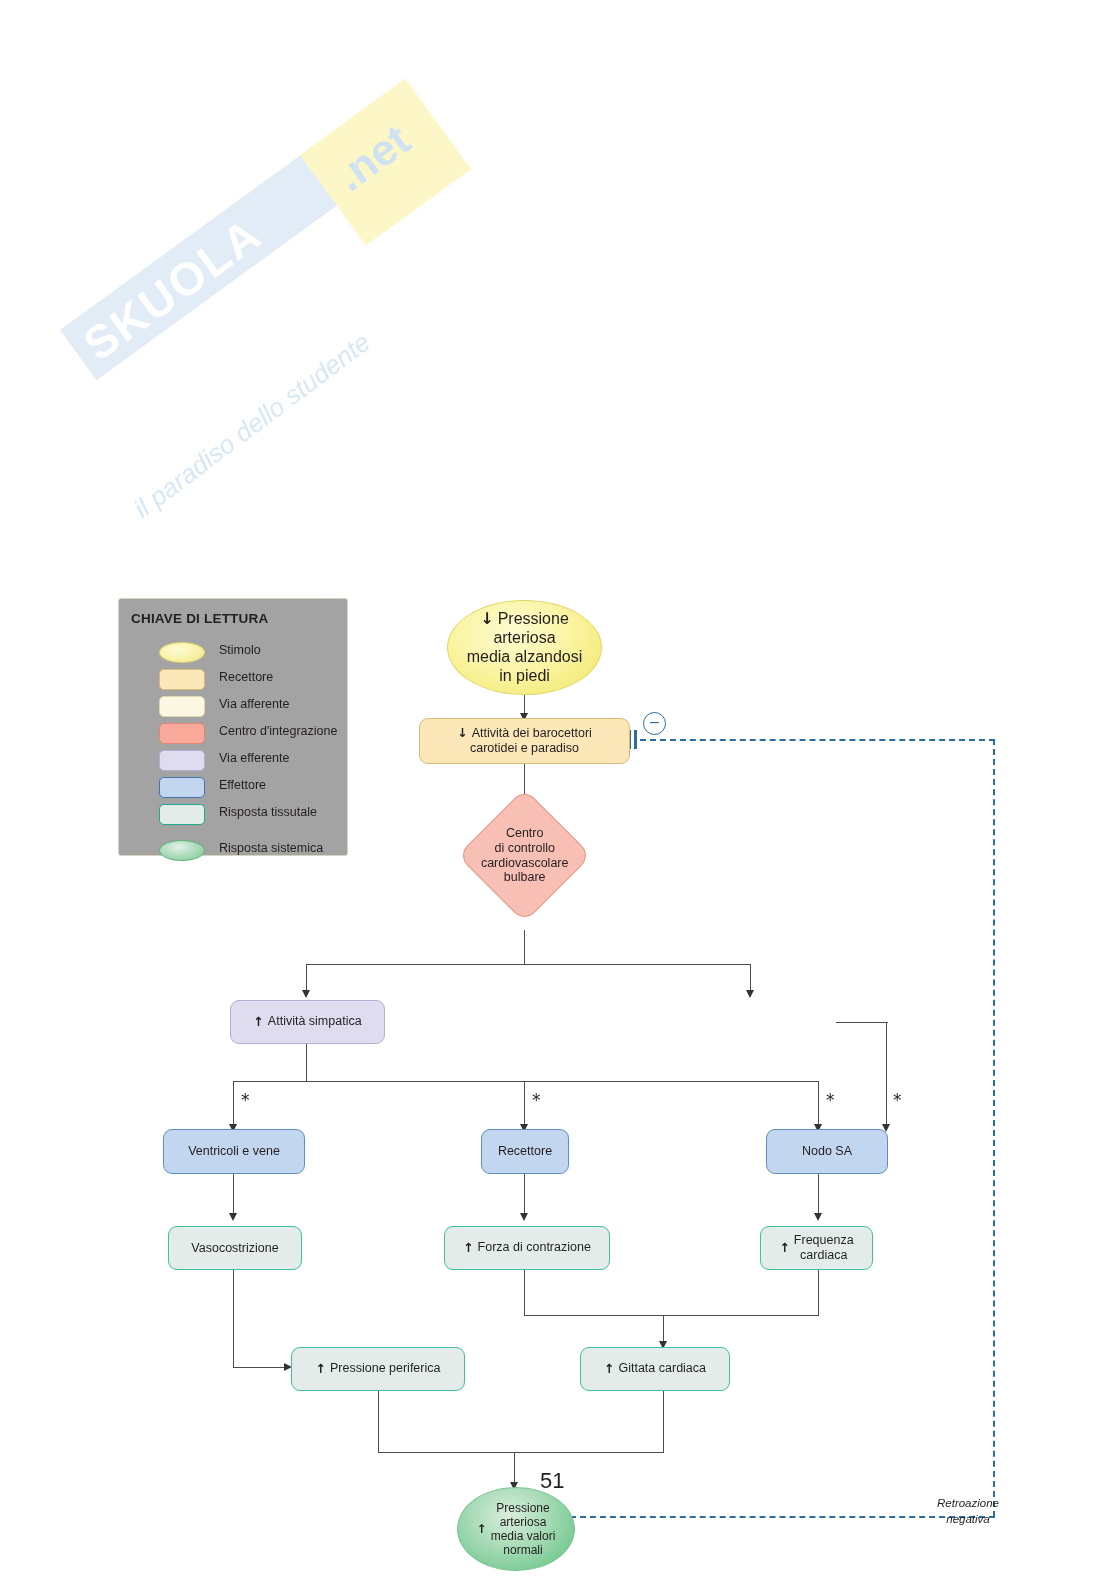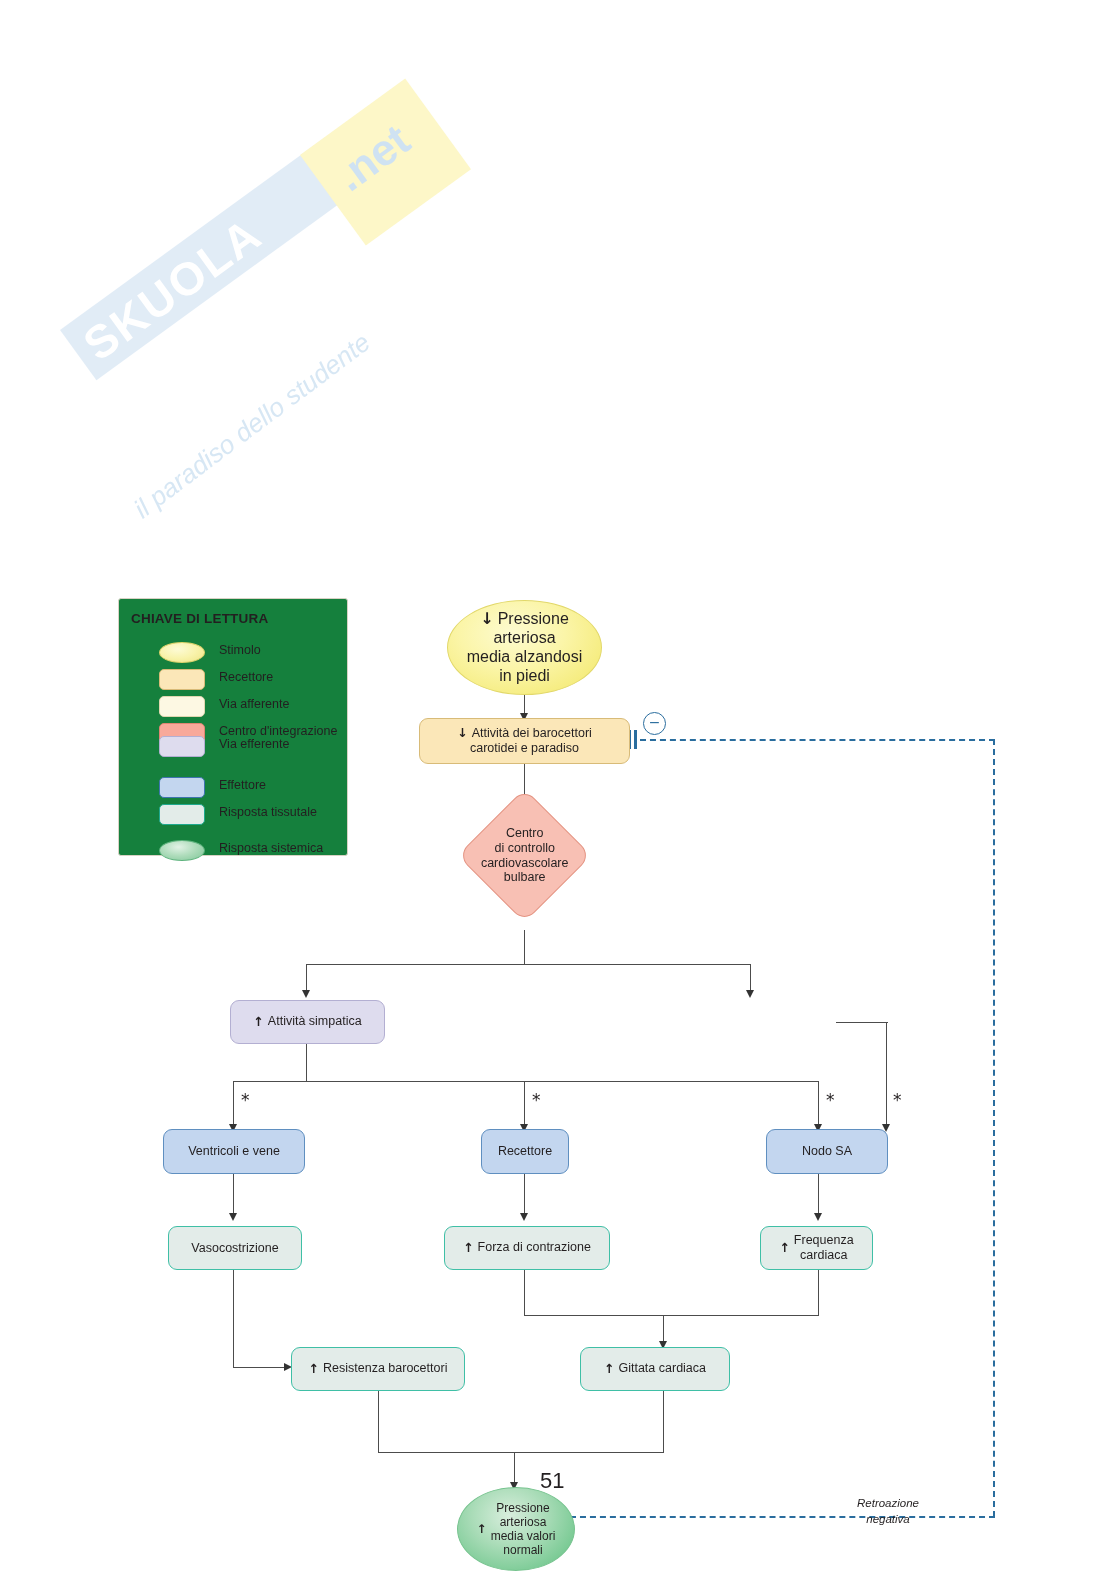--- a/index.html
+++ b/index.html
@@ -10,21 +10,21 @@
   #watermark{position:absolute;left:0;top:0;width:560px;height:540px;pointer-events:none;}
   .wm-rot{position:absolute;transform-origin:0 0;}
   .wm-band{position:absolute;background:#dce9f5;opacity:.85;}
   .wm-yellow{position:absolute;background:#fdf7c8;}
   .wm-text{position:absolute;color:#fff;font-weight:bold;letter-spacing:2px;}
   .wm-blue-text{position:absolute;color:#cfe2f2;}
   .wm-tag{position:absolute;color:#d7e7f4;font-style:italic;}
 
   
   #legend{position:absolute;left:118px;top:598px;width:228px;height:256px;
-          background:#15803d;border:1px solid #d8d2c4;border-radius:3px;}
+          background:#a3a3a3;border:1px solid #d8d2c4;border-radius:3px;}
   #legend .ltitle{position:absolute;left:12px;top:12px;font-size:13.5px;font-weight:bold;
           color:#231f20;letter-spacing:.2px;}
   .lrow{position:absolute;left:0;width:228px;height:26px;}
   .lswatch{position:absolute;left:40px;top:3px;width:44px;height:19px;}
   .llabel{position:absolute;left:100px;top:4px;font-size:12.5px;color:#231f20;white-space:nowrap;}
   .sw-rect{border-radius:5px;}
   .sw-ellipse{border-radius:50%;}
 
   
   .node{position:absolute;box-sizing:border-box;display:flex;align-items:center;
@@ -100,21 +100,21 @@
       <div class="llabel">Recettore</div>
     </div>
     <div class="lrow" style="top:94px;">
       <div class="lswatch sw-rect" style="background:#fdf8e3;border:1.3px solid #e0d7b0;"></div>
       <div class="llabel">Via afferente</div>
     </div>
     <div class="lrow" style="top:121px;">
       <div class="lswatch sw-rect" style="background:#f8a99a;border:1.3px solid #e08573;"></div>
       <div class="llabel">Centro d'integrazione</div>
     </div>
-    <div class="lrow" style="top:134px;">
+    <div class="lrow" style="top:148px;">
       <div class="lswatch sw-rect" style="background:#dedcee;border:1.3px solid #b3afd2;"></div>
       <div class="llabel">Via efferente</div>
     </div>
     <div class="lrow" style="top:175px;">
       <div class="lswatch sw-rect" style="background:#c3d6ef;border:1.7px solid #3e74b0;"></div>
       <div class="llabel">Effettore</div>
     </div>
     <div class="lrow" style="top:202px;">
       <div class="lswatch sw-rect" style="background:#e3ece9;border:1.7px solid #1fa98e;"></div>
       <div class="llabel">Risposta tissutale</div>
@@ -177,21 +177,21 @@
   <div class="ln lnh" style="left:378px;top:1452px;width:286px;"></div>
   <div class="ln lnv" style="left:514px;top:1452px;height:36px;"></div>
   <div class="ahead" style="left:510px;top:1482px;"></div>
 
   <div class="fb fbh" style="left:570px;top:1516px;width:425px;"></div>
   <div class="fb fbv" style="left:993px;top:739px;height:778px;"></div>
   <div class="fb fbh" style="left:640px;top:739px;width:355px;"></div>
   <div class="bar2" style="left:628px;top:730px;"></div>
   <div class="bar2" style="left:634px;top:730px;"></div>
   <div class="minus" style="left:643px;top:712px;">−</div>
-  <div class="fblabel" style="left:838px;top:1496px;width:100px;">
+  <div class="fblabel" style="left:918px;top:1496px;width:100px;">
     <div>Retroazione</div>
     <div>negativa</div>
   </div>
 
   <div class="node n-stimulus" style="left:447px;top:600px;width:155px;height:95px;">
     <div class="txt">
       <span class="arrowglyph">↓</span><span>Pressione</span><br>
       <span>arteriosa</span><br>
       <span>media alzandosi</span><br>
       <span>in piedi</span>
@@ -246,21 +246,21 @@
       <span class="arrowglyph">↑</span>
       <span>
         <span>Frequenza</span><br>
         <span>cardiaca</span>
       </span>
     </div>
   </div>
 
   <div class="node n-tissue" style="left:291px;top:1347px;width:174px;height:44px;">
     <div class="txt">
-      <span class="arrowglyph">↑</span><span>Resistenza barocettori</span>
+      <span class="arrowglyph">↑</span><span>Pressione periferica</span>
     </div>
   </div>
 
   <div class="node n-tissue" style="left:580px;top:1347px;width:150px;height:44px;">
     <div class="txt">
       <span class="arrowglyph">↑</span><span>Gittata cardiaca</span>
     </div>
   </div>
 
   <div class="node n-systemic" style="left:457px;top:1487px;width:118px;height:84px;">

